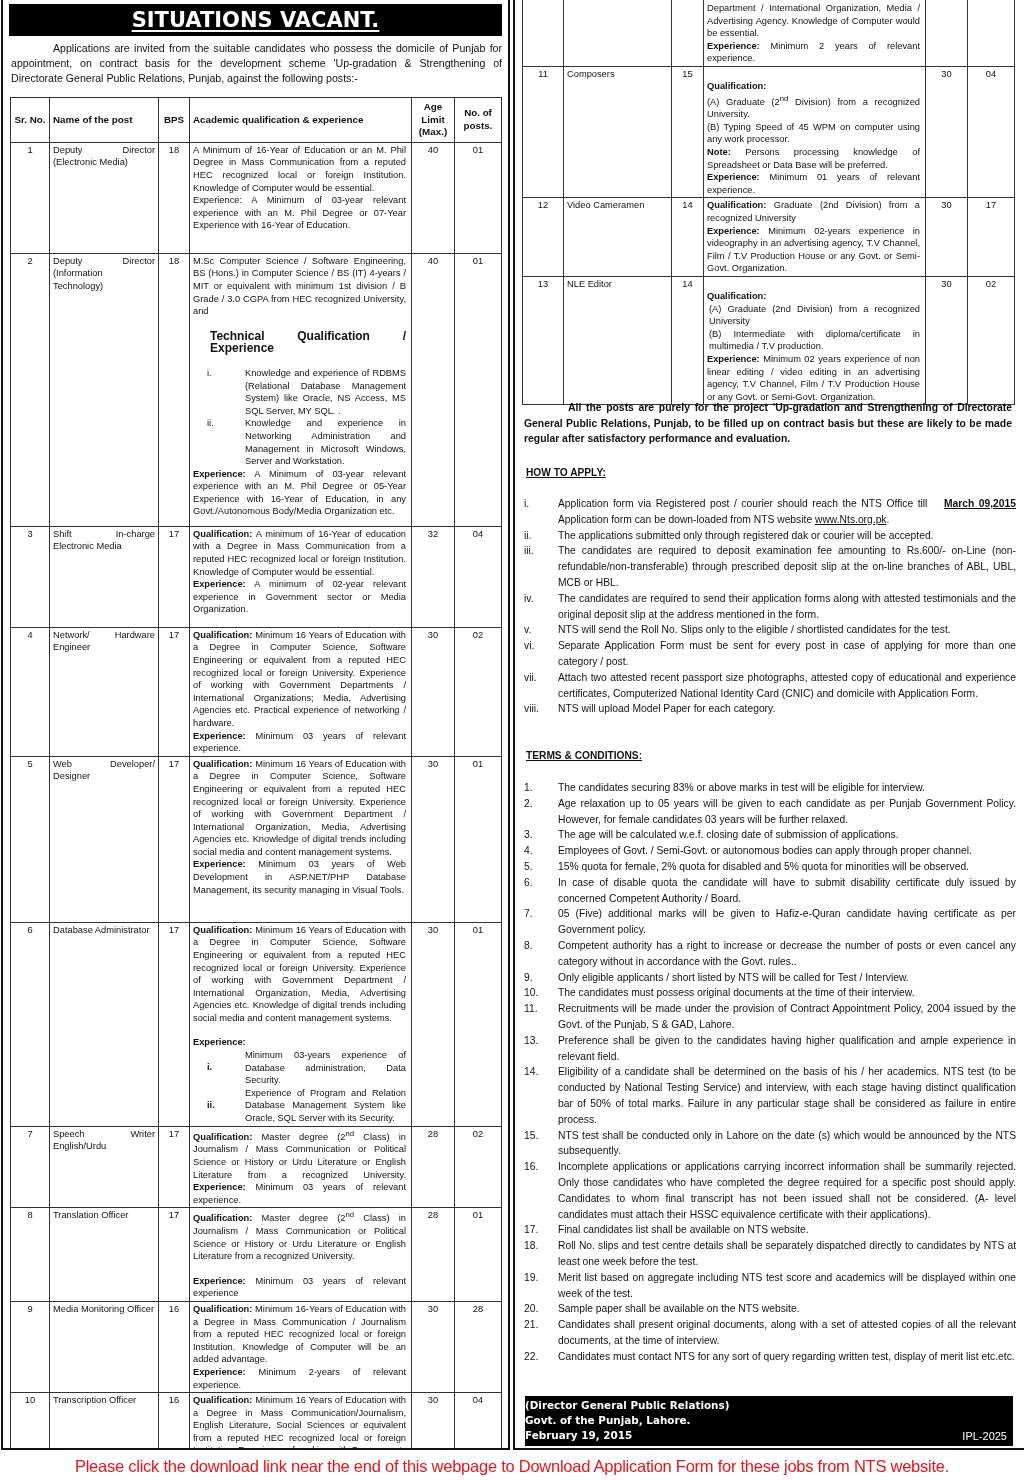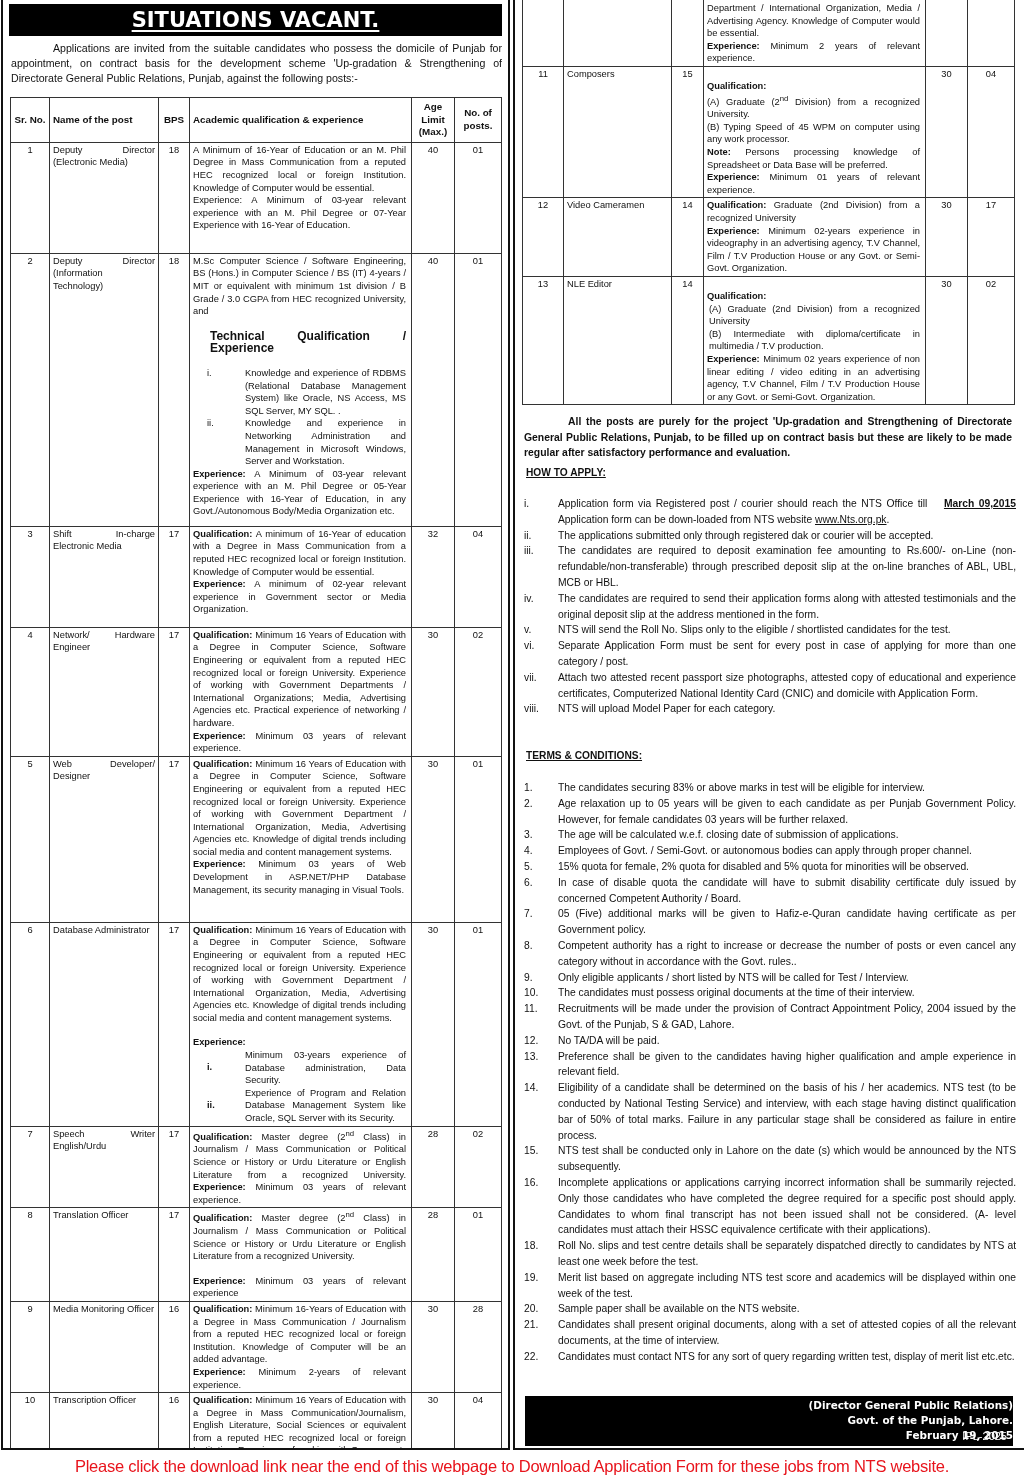--- a/index.html
+++ b/index.html
@@ -24,38 +24,38 @@
   table.posts td.c { text-align: center; margin-top: 44px; }
   table.posts td.q { text-align: justify; padding-right: 5px; }
   .left-table { position: absolute; left: 7px; top: 97px; width: 491px; }
   .right-table { position: absolute; left: 7px; top: -4px; width: 492px; }
   .b { font-weight: bold; margin-top: 12px; }
   .sublist { display: grid; grid-template-columns: 52px 1fr; }
   .sublist .num { padding-left: 14px; }
   .tech-title { font-weight: bold; font-size: 12px; margin: 12px 0 12px 17px; }
   .namecell { text-align: justify; text-align-last: auto; }
 
-  .closing { position: absolute; left: 9px; top: 414px; width: 488px; font-size: 10.4px; line-height: 15.5px; font-weight: bold; text-align: justify; }
+  .closing { position: absolute; left: 9px; top: 400px; width: 488px; font-size: 10.4px; line-height: 15.5px; font-weight: bold; text-align: justify; }
   .closing .indent { display: inline-block; width: 44px; }
 
   .section-head { position: absolute; left: 11px; font-size: 10.2px; font-weight: bold; text-decoration: underline; }
   .howto-head { top: 467px; }
   .terms-head { top: 750px; }
 
   ol.steps { position: absolute; left: 9px; width: 492px; list-style: none; font-size: 10.3px; line-height: 15.8px; }
   ol.steps li { display: grid; grid-template-columns: 34px 1fr; text-align: justify; }
   ol.steps .n { font-weight: normal; }
   .howto-list { top: 496px; }
   .terms-list { top: 780px; line-height: 15.85px; }
   .terms-list .n { font-weight: bold; }
   .u { text-decoration: underline; font-weight: bold; padding-left: 12px; }
   .link { text-decoration: underline; color: #111; }
 
   .signature { position: absolute; left: 10px; top: 1396px; width: 488px; height: 50px; background: #000; color: #fff;
-               font-family: "DejaVu Sans", sans-serif; font-weight: bold; font-size: 10.4px; line-height: 15px; text-align: right; padding-top: 2px; }
+               font-family: "DejaVu Sans", sans-serif; font-weight: bold; font-size: 10.4px; line-height: 15px; text-align: left; padding-top: 2px; }
   .ipl { position: absolute; right: 6px; bottom: 2px; font-family: "Liberation Sans", sans-serif; font-weight: normal; font-size: 11px; }
 
   .bottom-note { position: absolute; left: 0; top: 1452px; width: 1024px; height: 28px; text-align: center; color: #e8141c;
                  font-family: "Liberation Sans", sans-serif; font-size: 16.5px; line-height: 28px; letter-spacing: -0.25px; }
 </style>
 </head>
 <body>
 
 <div class="page">
 
@@ -370,38 +370,38 @@
         </li>
       <li>
           <span class="n">10.</span>
           <span>The candidates must possess original documents at the time of their interview.</span>
         </li>
       <li>
           <span class="n">11.</span>
           <span>Recruitments will be made under the provision of Contract Appointment Policy, 2004 issued by the Govt. of the Punjab, S &amp; GAD, Lahore.</span>
         </li>
       <li>
-          <span class="n">12.</span>
-          <span>No TA/DA will be paid.</span>
-        </li>
-      <li>
           <span class="n">13.</span>
           <span>Preference shall be given to the candidates having higher qualification and ample experience in relevant field.</span>
         </li>
       <li>
           <span class="n">14.</span>
           <span>Eligibility of a candidate shall be determined on the basis of his / her academics. NTS test (to be conducted by National Testing Service) and interview, with each stage having distinct qualification bar of 50% of total marks. Failure in any particular stage shall be considered as failure in entire process.</span>
         </li>
       <li>
           <span class="n">15.</span>
           <span>NTS test shall be conducted only in Lahore on the date (s) which would be announced by the NTS subsequently.</span>
         </li>
       <li>
           <span class="n">16.</span>
           <span>Incomplete applications or applications carrying incorrect information shall be summarily rejected. Only those candidates who have completed the degree required for a specific post should apply. Candidates to whom final transcript has not been issued shall not be considered. (A- level candidates must attach their HSSC equivalence certificate with their applications).</span>
+        </li>
+      <li>
+          <span class="n">17.</span>
+          <span>Final candidates list shall be available on NTS website.</span>
         </li>
       <li>
           <span class="n">18.</span>
           <span>Roll No. slips and test centre details shall be separately dispatched directly to candidates by NTS at least one week before the test.</span>
         </li>
       <li>
           <span class="n">19.</span>
           <span>Merit list based on aggregate including NTS test score and academics will be displayed within one week of the test.</span>
         </li>
       <li>

